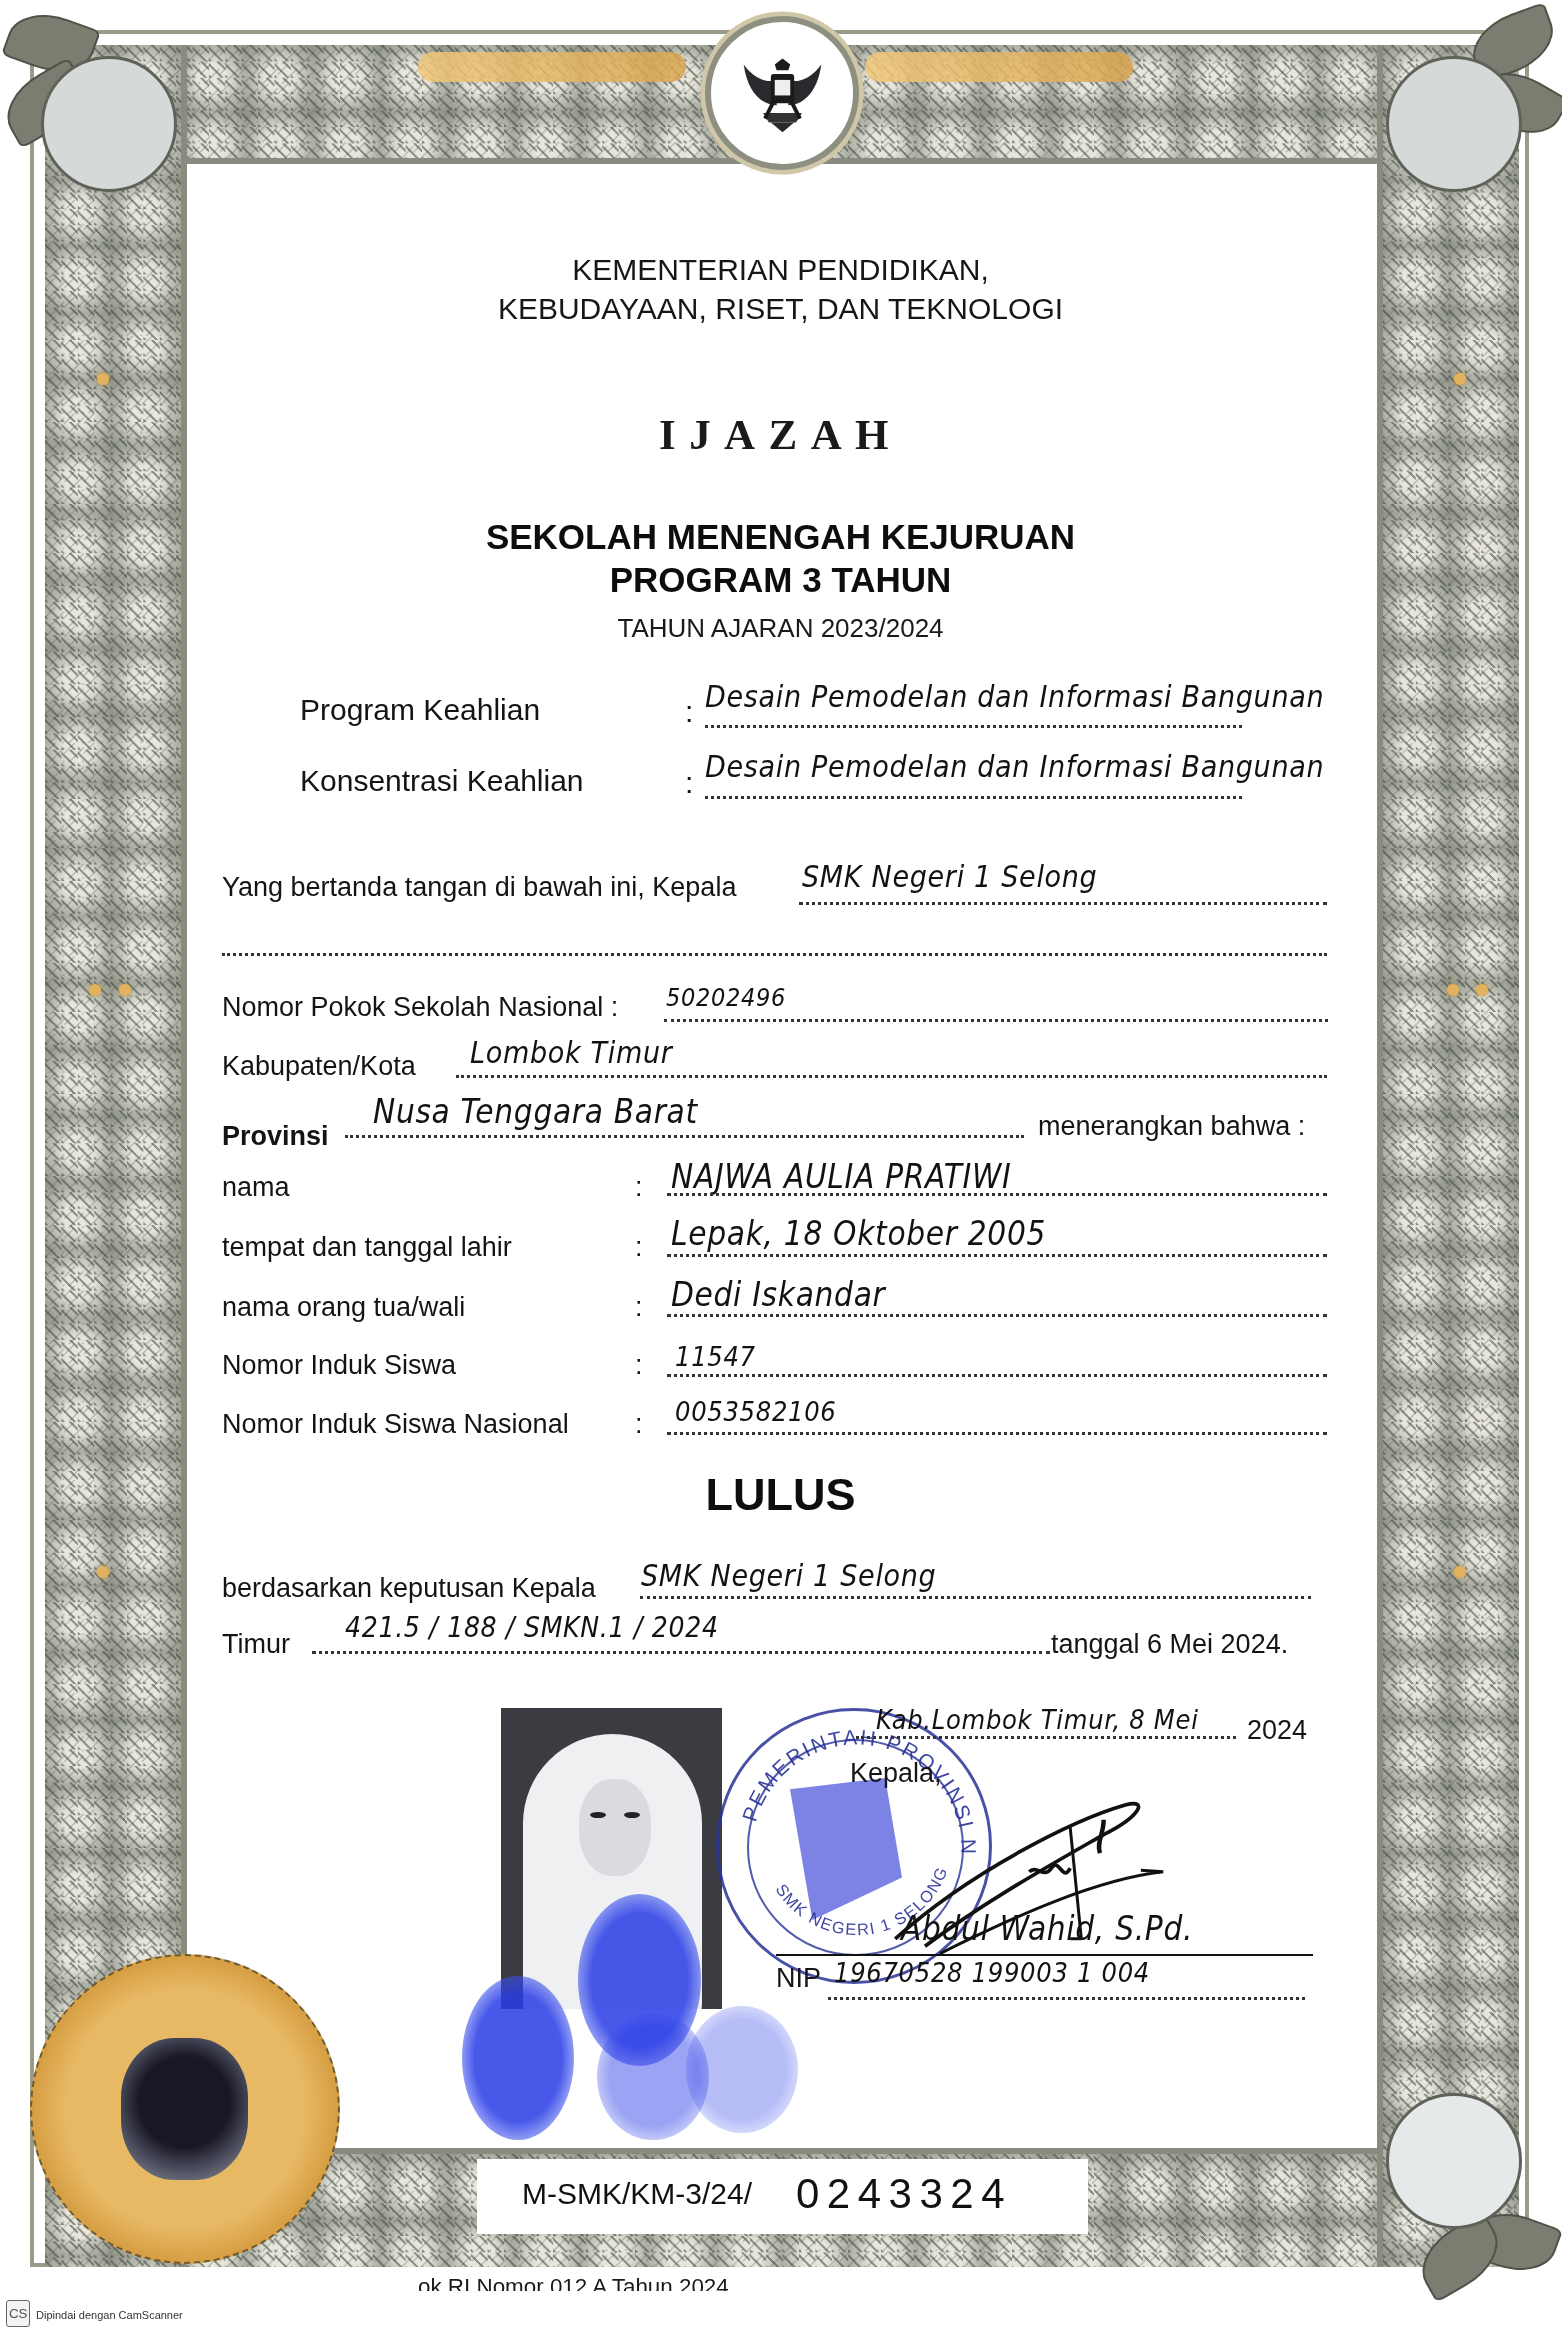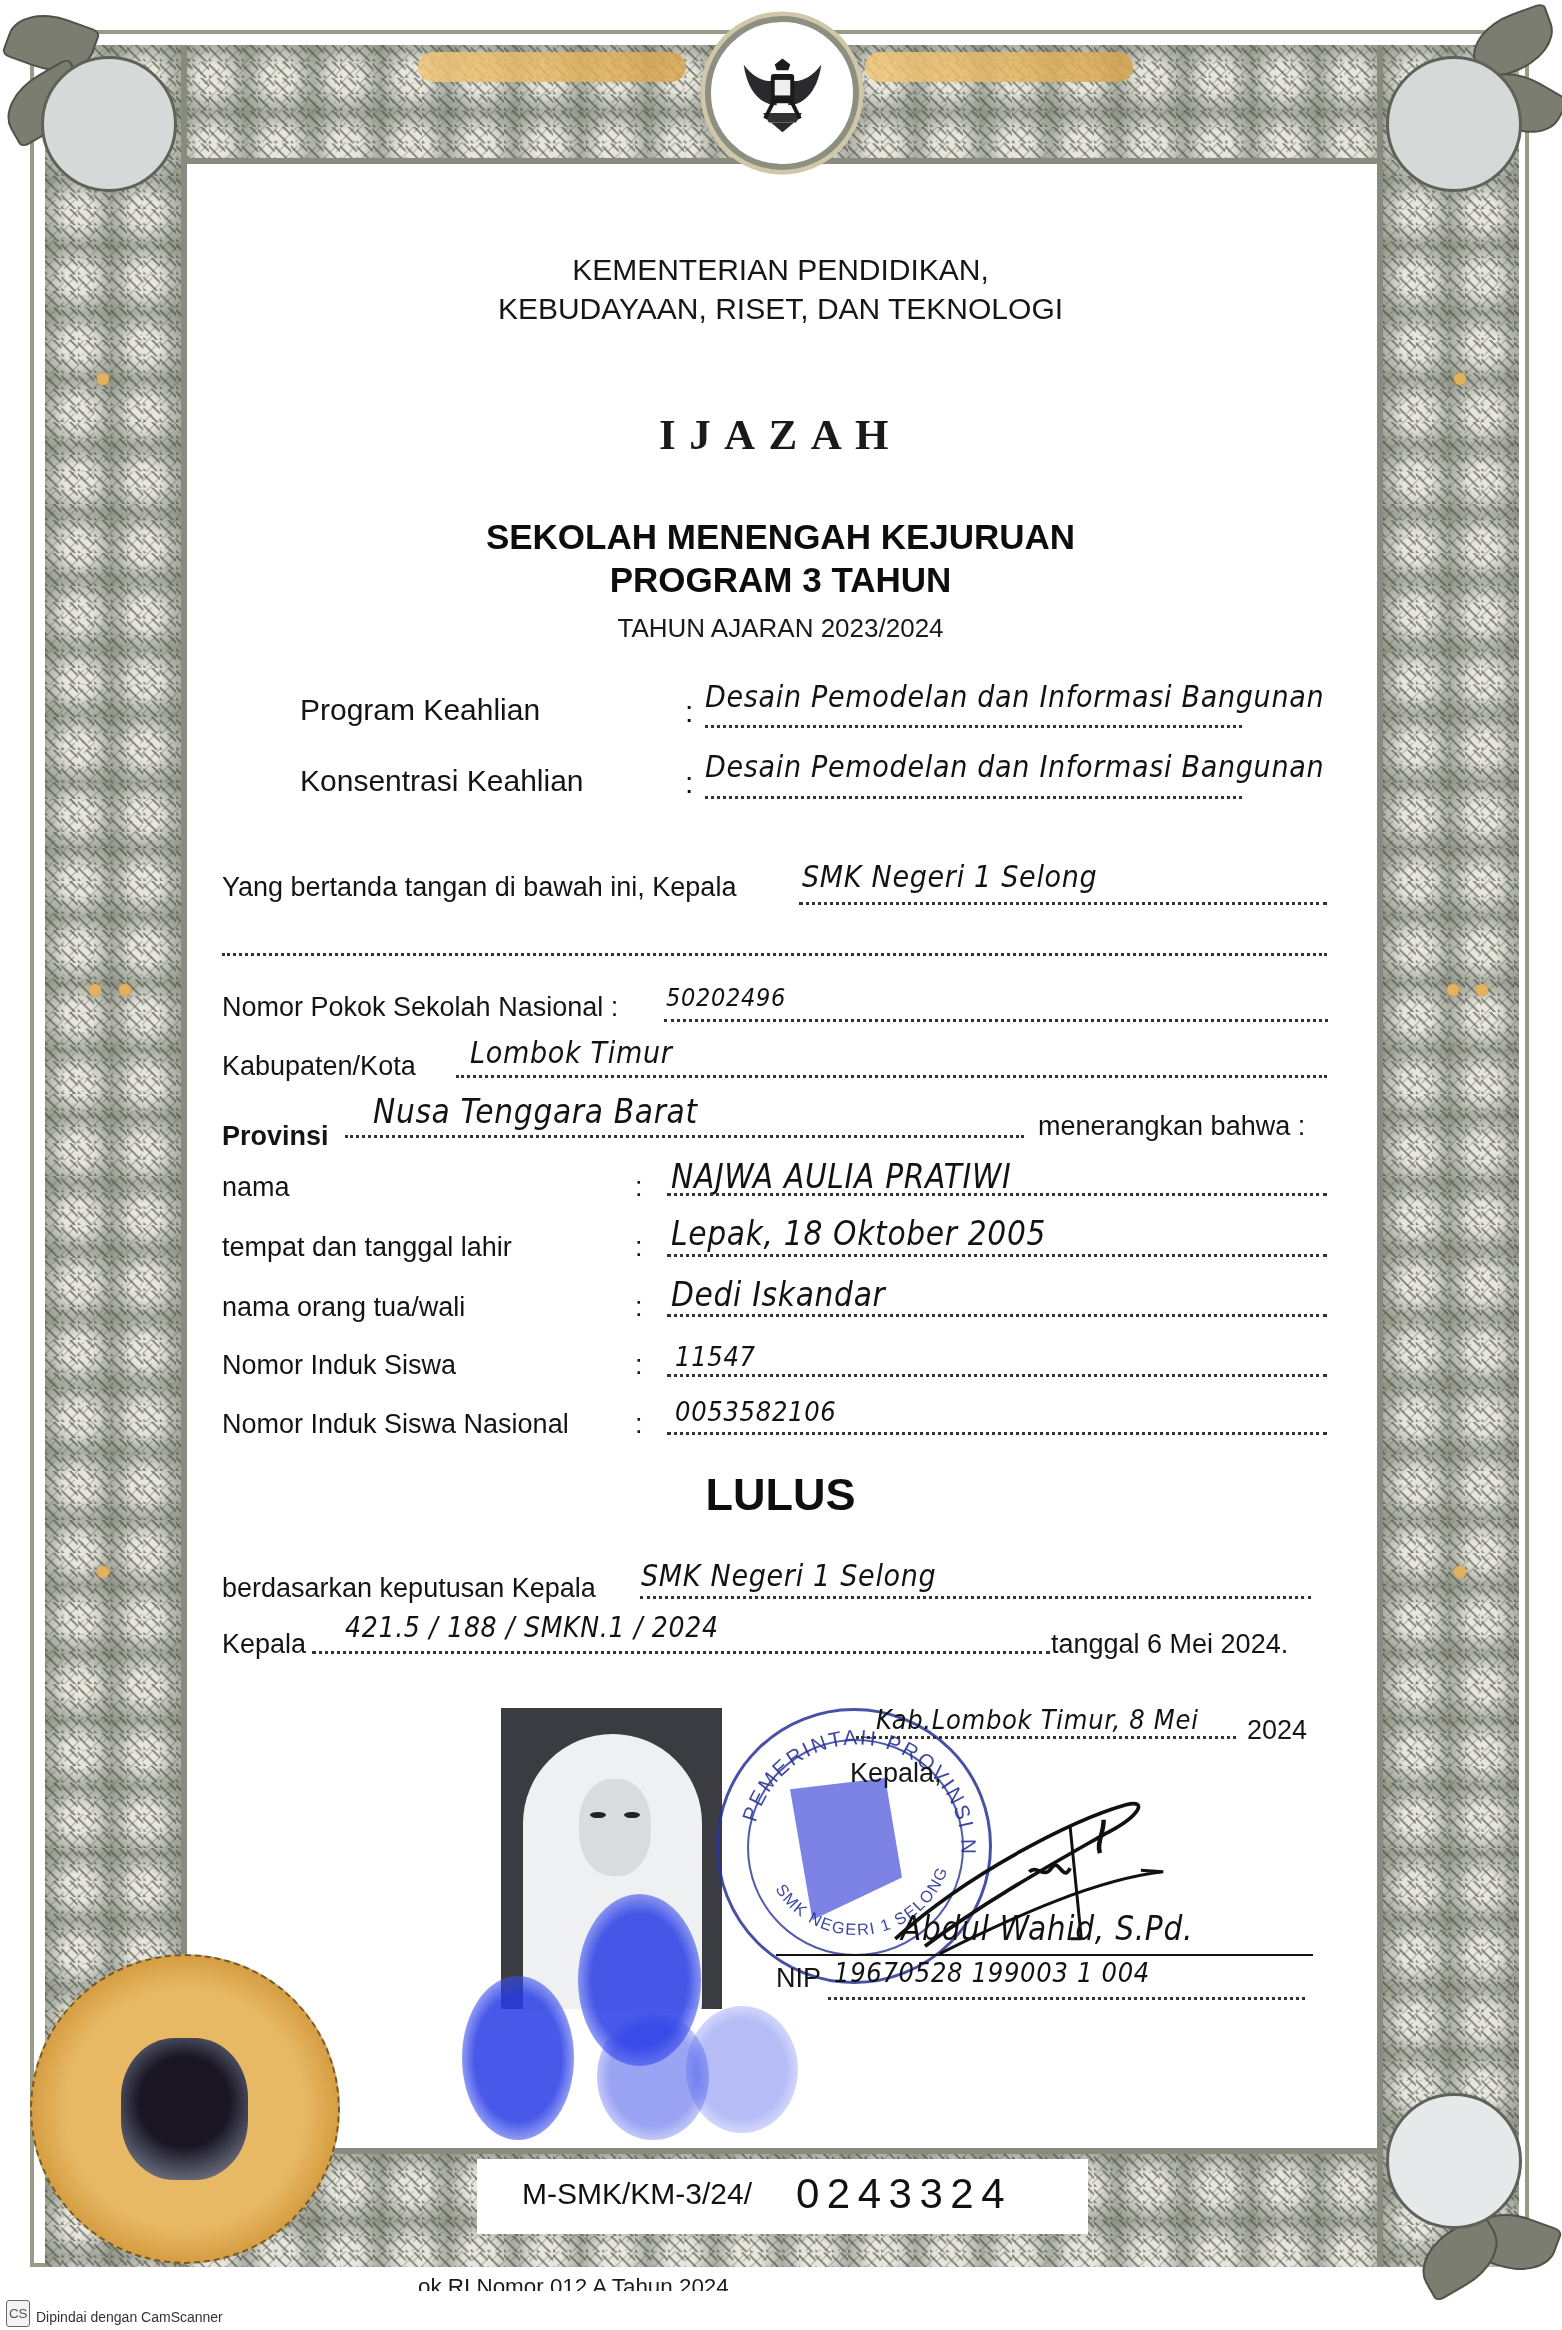--- a/index.html
+++ b/index.html
@@ -96,21 +96,21 @@
 
   .serial { position: absolute; left: 522px; top: 2177px; font-size: 30px; color:#111; }
   .serial-no { position: absolute; left: 796px; top: 2170px; font-size: 42px; letter-spacing: 7.5px; color:#111; }
   .serial-box { position: absolute; left: 477px; top: 2159px; width: 611px; height: 75px; background:#fff; }
 
   .footer-line { position: absolute; left: 418px; top: 2274px; font-size: 22.4px; color: #1a1a1a;
                  clip-path: inset(0 0 35% 0); }
   .cs-badge { position: absolute; left: 6px; top: 2300px; width: 22.4px; height: 25px;
               border: 1.5px solid #666; border-radius: 3px; font-size: 13.4px; color:#555;
               display:flex; align-items:center; justify-content:center; background:#f3f3f3; }
-  .cs-text { position: absolute; left: 36px; top: 2309px; font-size: 14px; color:#333;text-align:right; }
+  .cs-text { position: absolute; left: 36px; top: 2309px; font-size: 11px; color:#333;text-align:right; }
 </style>
 </head>
 <body>
 
 <div class="frame-outer"></div>
 <div class="frame-band band-top"></div>
 <div class="frame-band band-bottom"></div>
 <div class="frame-band band-left"></div>
 <div class="frame-band band-right"></div>
 
@@ -225,21 +225,21 @@
   <div class="hv hand" style="left:675px;top:1396px;font-size:27px;">0053582106</div>
   <div class="dots" style="left:667px;top:1432px;width:660px;"></div>
 </div>
 
 <div class="center lulus">LULUS</div>
 
 <div class="row" style="left:222px;top:1573px;">berdasarkan keputusan Kepala</div>
 <div class="hv hand" style="left:641px;top:1558px;">SMK Negeri 1 Selong</div>
 <div class="dots" style="left:640px;top:1596px;width:671px;"></div>
 
-<div class="row" style="left:222px;top:1629px;">Kepala</div>
+<div class="row" style="left:222px;top:1629px;">Timur</div>
 <div class="hv hand" style="left:345px;top:1611px;font-size:28px;">421.5 / 188 / SMKN.1 / 2024</div>
 <div class="dots" style="left:312px;top:1651px;width:738px;"></div>
 <div class="row" style="left:1051px;top:1629px;">tanggal 6 Mei 2024.</div>
 
 <div class="photo">
   <div class="hijab"></div>
   <div class="face"></div>
   <div class="eye" style="left:89px;"></div>
   <div class="eye" style="left:123px;"></div>
 </div>

